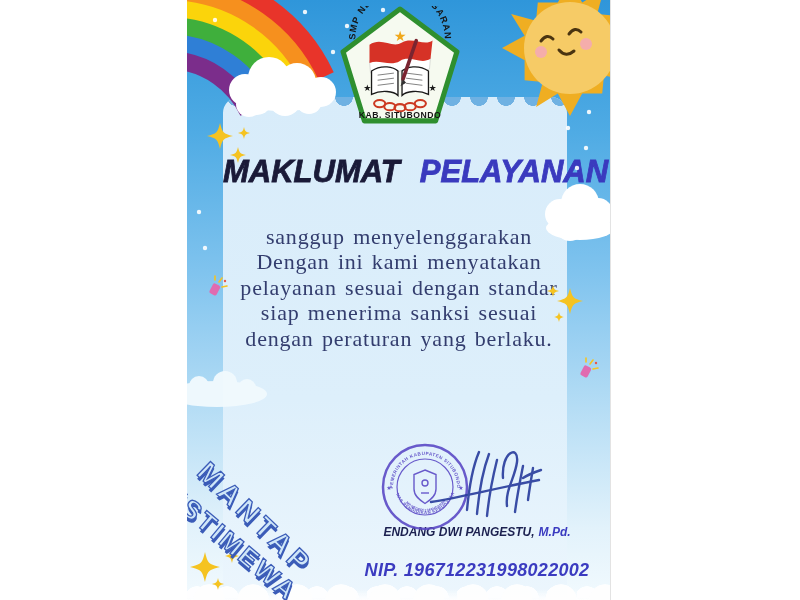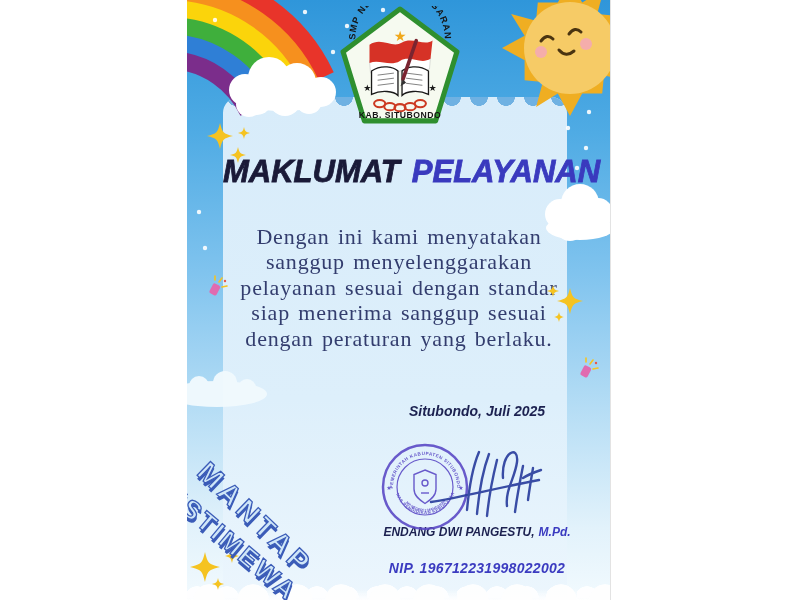--- a/index.html
+++ b/index.html
@@ -14,29 +14,29 @@
   .scallops{position:absolute;left:36px;top:97px;width:344px;height:18px;z-index:2;
         border-radius:16px 16px 0 0;
         background-image:radial-gradient(circle 9px at 13px 0px,#6fb1e2 97%,rgba(0,0,0,0) 100%);
         background-size:27px 18px;background-repeat:repeat-x;}
   .decor{position:absolute;left:0;top:0;z-index:4;pointer-events:none;}
   .sun{position:absolute;left:308px;top:-27px;z-index:4;}
   .logo{position:absolute;left:152px;top:6px;z-index:5;}
   .title{position:absolute;left:36px;top:154px;width:344px;z-index:3;text-align:center;white-space:nowrap;
          font-style:italic;font-weight:bold;font-size:31px;letter-spacing:0px;}
   .title .w1{color:var(--title-primary);-webkit-text-stroke:0.8px var(--title-primary);}
-  .title .w2{color:var(--title-accent);-webkit-text-stroke:0.8px var(--title-accent);margin-left:12px;}
+  .title .w2{color:var(--title-accent);-webkit-text-stroke:0.8px var(--title-accent);margin-left:20px;}
   .body-text{position:absolute;left:30px;top:224px;width:364px;z-index:3;text-align:center;
          font-family:"Liberation Serif",serif;font-size:22px;line-height:25.4px;
          letter-spacing:0.8px;word-spacing:2px;color:var(--body-ink);}
   .sign-line{position:absolute;left:120px;width:340px;z-index:6;text-align:center;white-space:nowrap;
          font-weight:bold;font-style:italic;font-size:14px;color:var(--sign-primary);}
   .sign-line .accent{color:var(--sign-accent);margin-left:4px;}
   .sign-name{font-size:12px;}
-  .sign-nip{color:var(--sign-accent);font-size:14px;letter-spacing:0.3px;font-style:italic;}
+  .sign-nip{color:var(--sign-accent);font-size:18px;letter-spacing:0.3px;font-style:italic;}
   .stamp{position:absolute;left:193px;top:442px;z-index:7;opacity:0.9;}
   .signature{position:absolute;left:240px;top:440px;z-index:8;}
   .motto{position:absolute;z-index:9;font-weight:bold;font-size:28px;letter-spacing:5px;
          color:#cfe6f8;-webkit-text-stroke:1.3px #3b5cb8;
          text-shadow:2.5px 2.5px 0 #3b5cb8;white-space:nowrap;transform-origin:0 0;}
   .motto-1{left:26px;top:456px;transform:rotate(44deg);}
   .motto-2{left:0px;top:486px;transform:rotate(40deg);font-size:26px;letter-spacing:3px;}
   .bottom-clouds{position:absolute;left:0;right:0;bottom:0;height:28px;z-index:3;opacity:.95;
          background-image:
            radial-gradient(circle 16px at 22px 28px,#ffffff 96%,rgba(255,255,255,0) 100%),
@@ -188,30 +188,27 @@
         <ellipse cx="80" cy="96" rx="5.5" ry="3.5"></ellipse>
       </g>
       <text x="60" y="110" font-size="8.5" font-weight="bold" text-anchor="middle" fill="#141414" letter-spacing="0.5">KAB. SITUBONDO</text>
     </svg>
 
     <div class="title">
       <span class="w1">MAKLUMAT</span><span class="w2">PELAYANAN</span>
     </div>
 
     <div class="body-text">
+      <div>sanggup menyelenggarakan</div>
       <div>Dengan ini kami menyatakan</div>
-      <div>sanggup menyelenggarakan</div>
       <div>pelayanan sesuai dengan standar</div>
-      <div>siap menerima sanggup sesuai</div>
+      <div>siap menerima sanksi sesuai</div>
       <div>dengan peraturan yang berlaku.</div>
     </div>
 
-    <div class="sign-line" style="top:403px">
-      <span>Situbondo, Juli 2025</span>
-    </div>
 
     <svg class="stamp" width="90" height="90" viewBox="0 0 90 90">
       <g style="stroke:var(--stamp-ink)" fill="none">
         <circle cx="45" cy="45" r="42" stroke-width="2.5"></circle>
         <circle cx="45" cy="45" r="28" stroke-width="1.2"></circle>
       </g>
       <defs>
         <path id="stampTop" d="M13 45 A32 32 0 1 1 77 45" fill="none"></path>
         <path id="stampBottom" d="M16 52 A31 31 0 0 0 74 52" fill="none"></path>
         <path id="stampMid" d="M25 60 A26 26 0 0 0 65 60" fill="none"></path>

